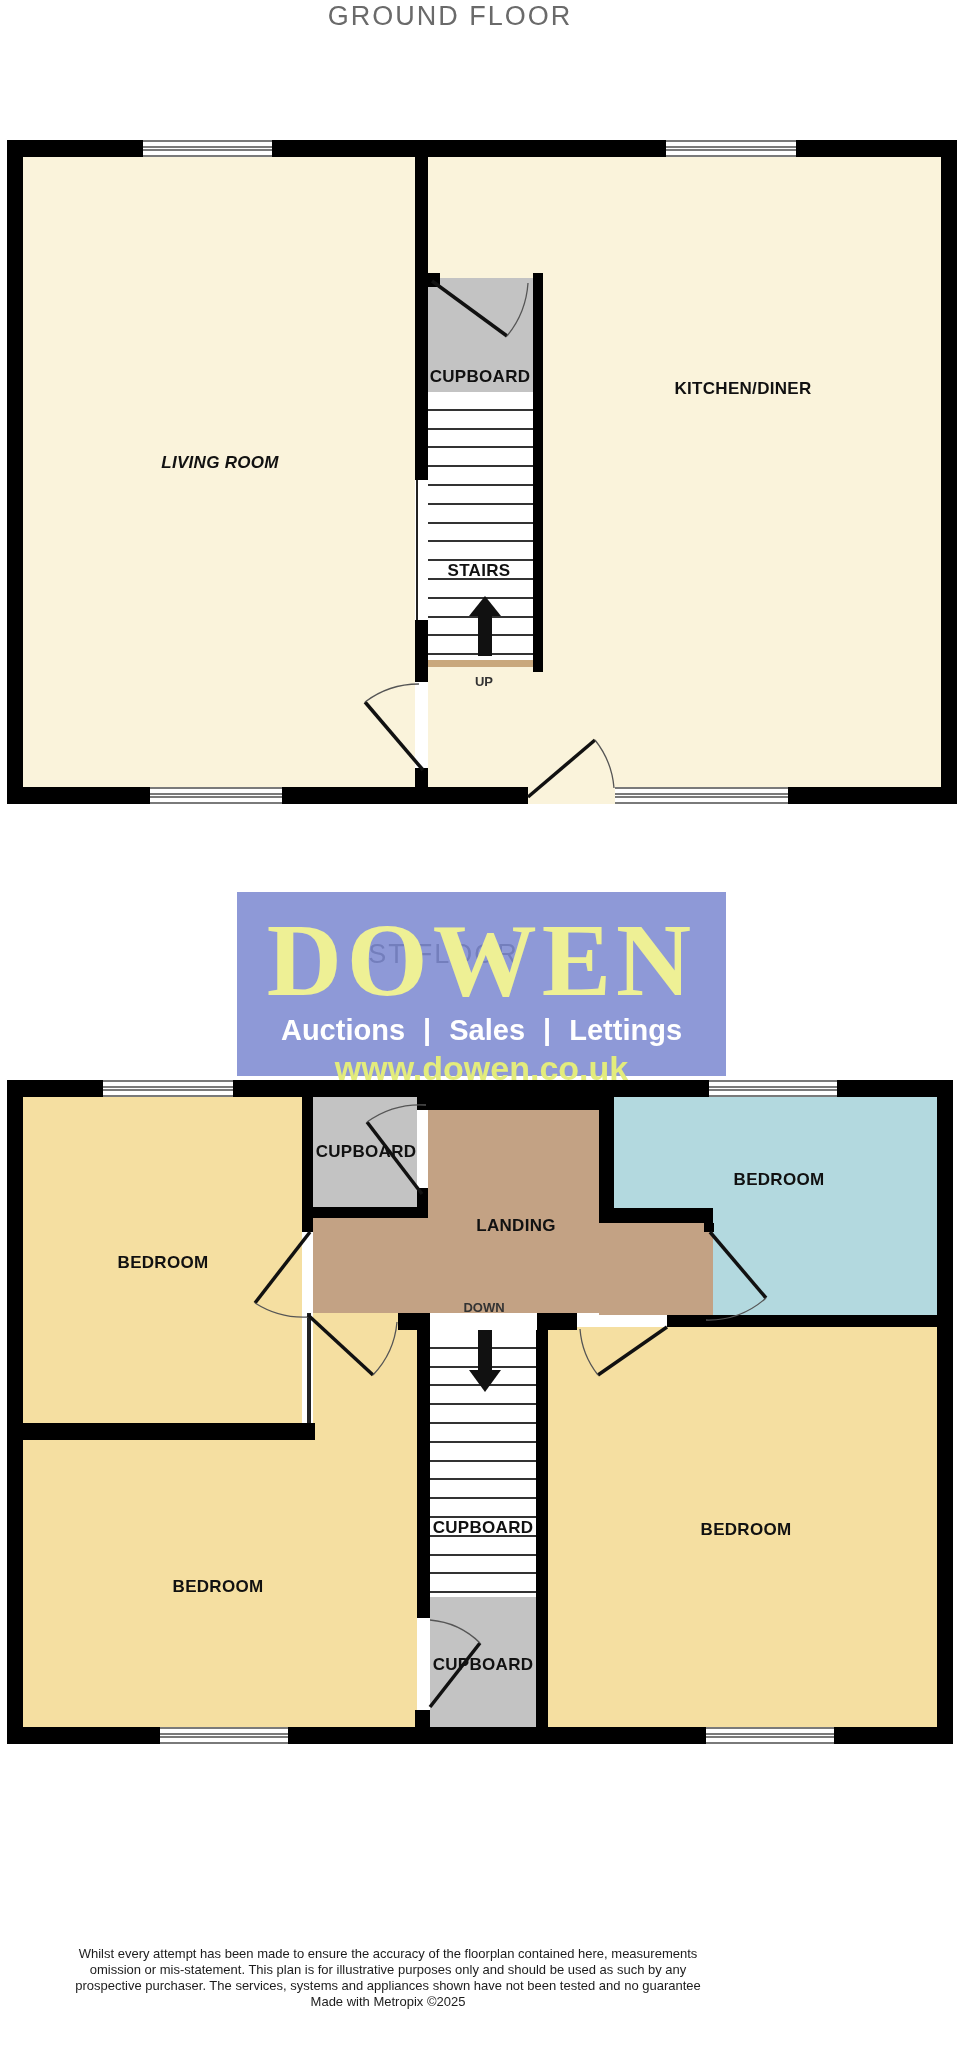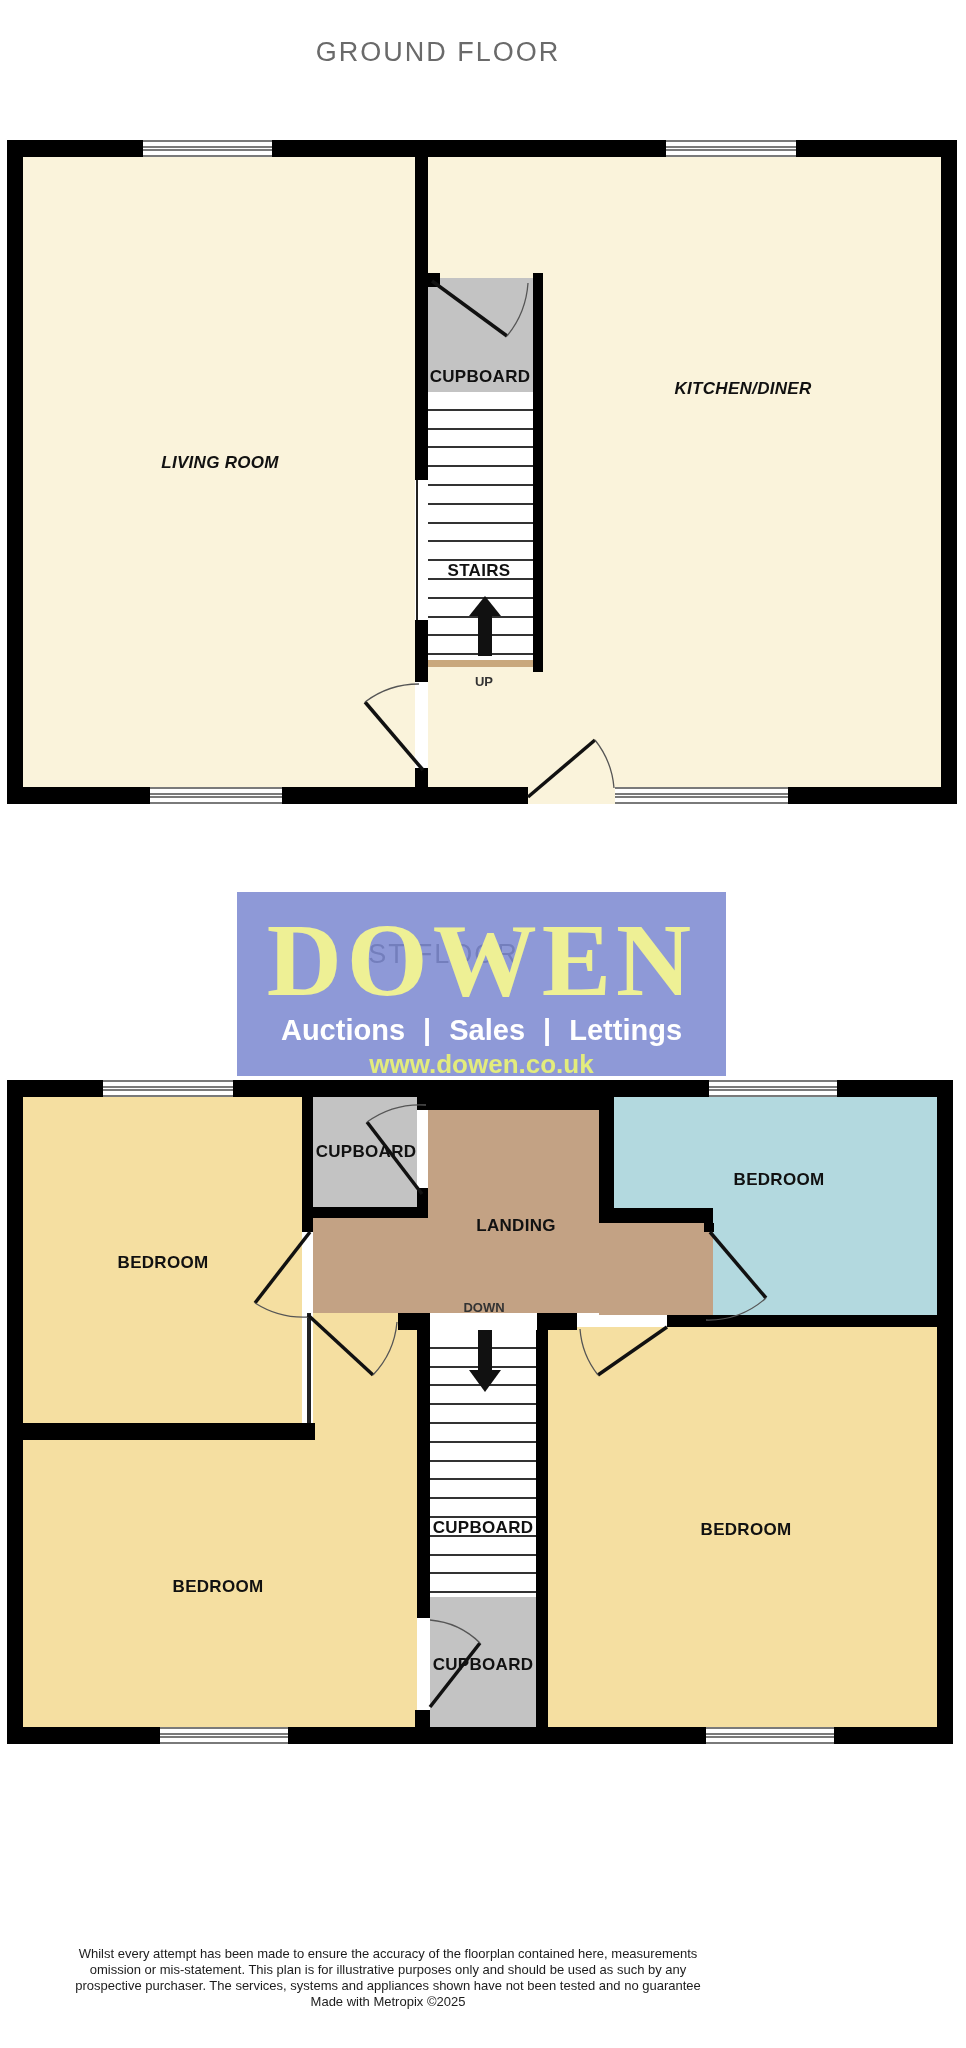--- a/index.html
+++ b/index.html
@@ -36,31 +36,31 @@
      border-left:16px solid transparent;border-right:16px solid transparent;
      border-top:22px solid #111;}
   #doors-svg{position:absolute;left:0;top:0;z-index:30;pointer-events:none;}
   .door-panel{stroke:#111;stroke-width:3.5;fill:none;}
   .door-arc{stroke:#555;stroke-width:1.3;fill:none;}
   #logo-box{position:absolute;left:237px;top:892px;width:489px;height:184px;z-index:50;
      background:rgba(117,131,206,0.82);text-align:center;}
   #logo-brand{font-family:"Liberation Serif",serif;font-weight:700;font-size:104px;line-height:1;
      letter-spacing:5px;color:var(--logo-yellow,#EEF095);margin-top:16px;}
   #logo-tagline{font-size:29px;font-weight:700;color:#ffffff;word-spacing:10px;margin-top:2px;}
-  #logo-web{font-size:26px;font-weight:700;color:var(--logo-web-yellow,#E3EC7C);margin-top:2px;}
+  #logo-web{font-size:34px;font-weight:700;color:var(--logo-web-yellow,#E3EC7C);margin-top:2px;}
   .labels-layer{z-index:40;}
   #footer{position:absolute;left:0;top:1946px;width:776px;text-align:center;z-index:10;}
   .disc-line{font-size:13px;line-height:16px;color:#1c1c1c;}
 </style>
 </head>
 <body>
 
 <div id="canvas">
 
-  <div class="floor-title" style="left:438px;top:16px;margin-top:36px;">GROUND FLOOR</div>
+  <div class="floor-title" style="left:450px;top:16px;">GROUND FLOOR</div>
 
   <div class="room fill-cream" style="left:23px;top:157px;width:392px;height:630px;"></div>
   <div class="room fill-cream" style="left:428px;top:157px;width:513px;height:630px;"></div>
   <div class="room fill-gray" style="left:428px;top:278px;width:105px;height:114px;"></div>
   <div class="steps" style="left:428px;top:392px;width:105px;height:268px;"></div>
   <div class="room fill-strip" style="left:428px;top:660px;width:105px;height:7px;"></div>
 
   <div class="wall" style="left:7px;top:140px;width:950px;height:17px;"></div>
   <div class="wall" style="left:7px;top:787px;width:950px;height:17px;"></div>
   <div class="wall" style="left:7px;top:140px;width:16px;height:664px;"></div>
@@ -139,21 +139,21 @@
     <path class="door-panel" d="M667,1327 L598,1375"></path>
     <path class="door-arc" d="M598,1375 A84,84 0 0 1 580,1329"></path>
     <path class="door-panel" d="M308,1315 L373,1375"></path>
     <path class="door-arc" d="M373,1375 A88,88 0 0 0 397,1322"></path>
     <path class="door-panel" d="M430,1707 L480,1643"></path>
     <path class="door-arc" d="M480,1643 A81,81 0 0 0 430,1620"></path>
   </svg>
 
   <div class="labels-layer abs" style="left:0;top:0;width:966px;height:2048px;pointer-events:none;">
     <div class="room-label" style="left:220px;top:463px;font-style:italic;">LIVING ROOM</div>
-    <div class="room-label" style="left:743px;top:389px;font-style:italic;">KITCHEN/DINER</div>
+    <div class="room-label" style="left:743px;top:389px;">KITCHEN/DINER</div>
     <div class="room-label" style="left:480px;top:377px;">CUPBOARD</div>
     <div class="room-label" style="left:479px;top:571px;">STAIRS</div>
     <div class="dir-label" style="left:484px;top:681px;">UP</div>
 
     <div class="room-label" style="left:366px;top:1152px;">CUPBOARD</div>
     <div class="room-label" style="left:779px;top:1180px;">BEDROOM</div>
     <div class="room-label" style="left:516px;top:1226px;">LANDING</div>
     <div class="room-label" style="left:163px;top:1263px;">BEDROOM</div>
     <div class="dir-label" style="left:484px;top:1307px;">DOWN</div>
     <div class="room-label" style="left:746px;top:1530px;">BEDROOM</div>

